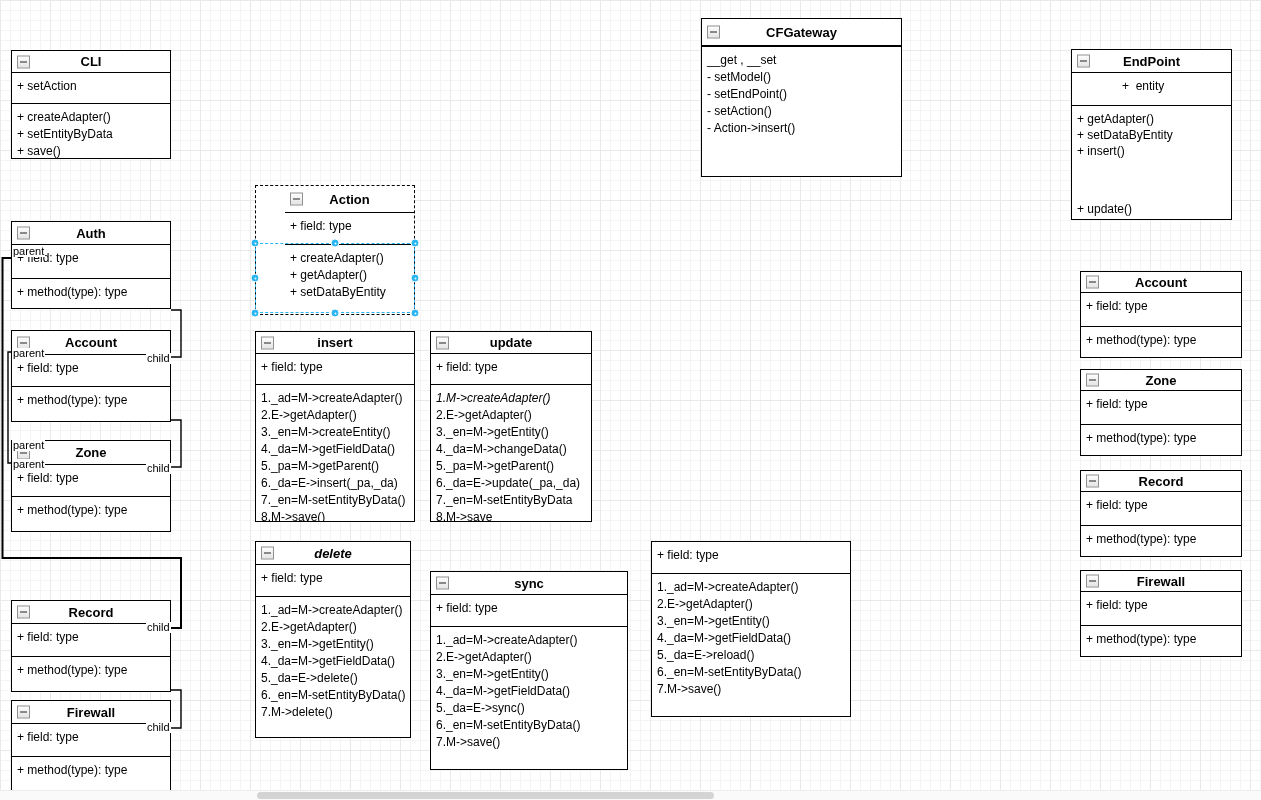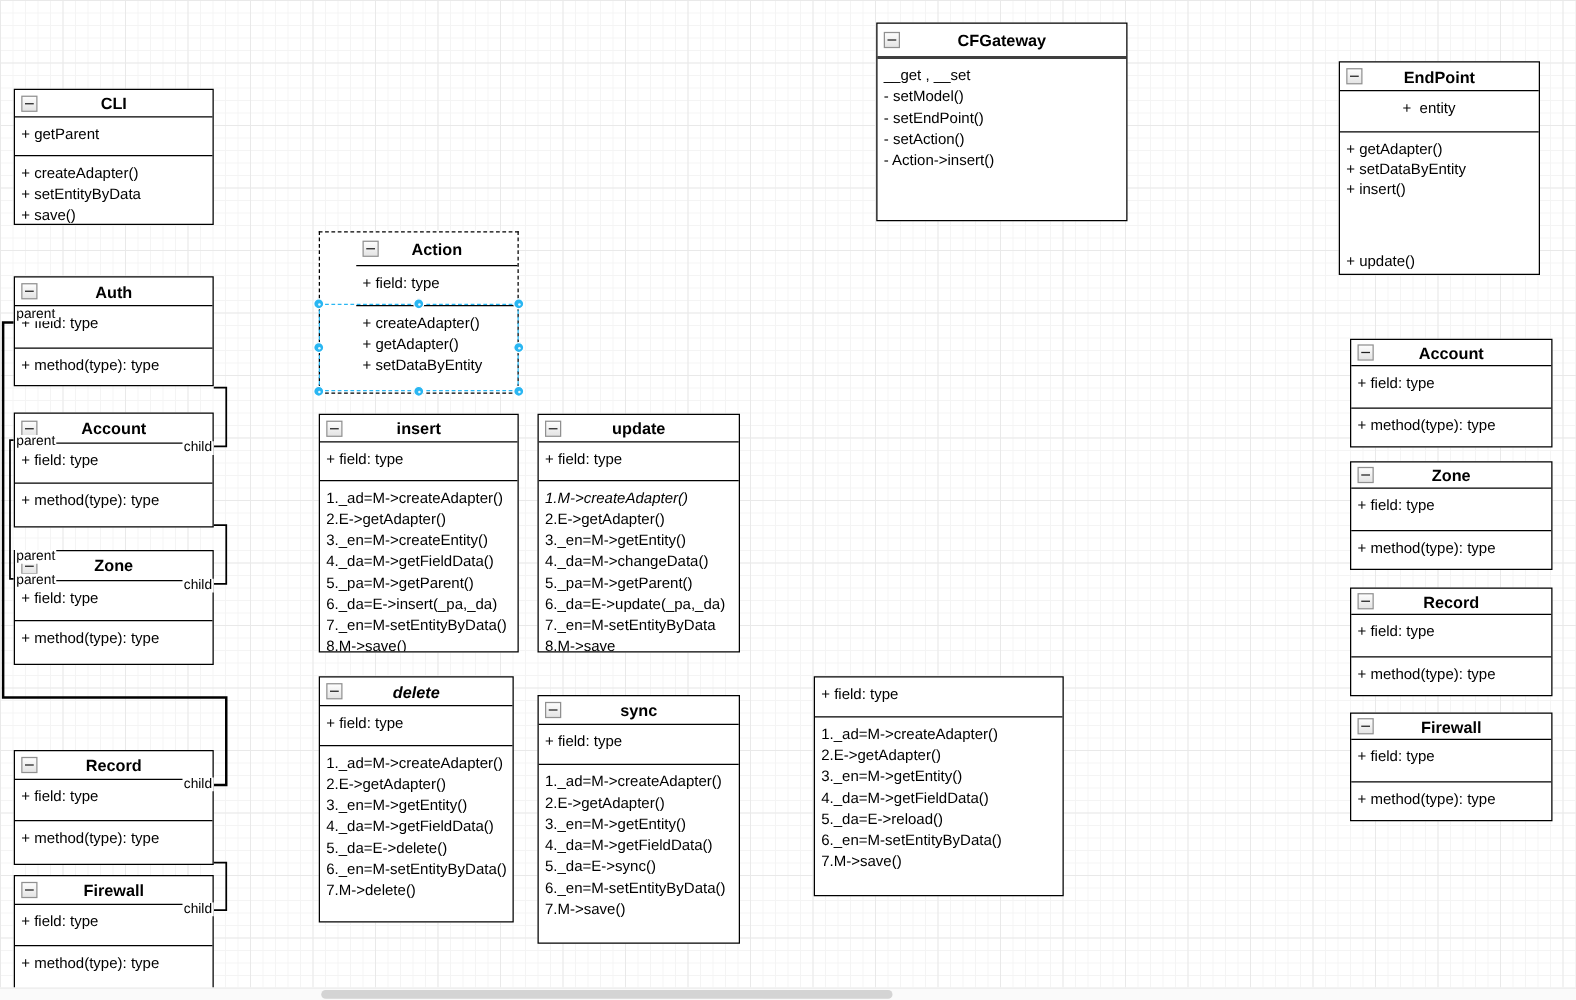--- a/index.html
+++ b/index.html
@@ -71,29 +71,29 @@
 
 <div id="canvas">
   <svg id="edge-layer" xmlns="http://www.w3.org/2000/svg">
       <polyline points="11,258 2.5,258 2.5,558 181,558 181,628 171,628" fill="none" stroke="#000000" stroke-width="2"></polyline>
       <polyline points="11,352 8,352 8,463 11,463" fill="none" stroke="#000000" stroke-width="1.4"></polyline>
       <polyline points="171,310 181,310 181,357 171,357" fill="none" stroke="#000000" stroke-width="1.4"></polyline>
       <polyline points="171,420 181,420 181,467 171,467" fill="none" stroke="#000000" stroke-width="1.4"></polyline>
       <polyline points="171,690 181,690 181,728 171,728" fill="none" stroke="#000000" stroke-width="1.4"></polyline>
     </svg>
   <div id="nodes">
-      <div class="uml" style="left: 11px; top: 50px; width: 160px; margin-top: 21px;">
+      <div class="uml" style="left: 11px; top: 50px; width: 160px;">
         <div class="hdr" style="height: 22px;">
           <span class="collapse">
             <span class="minus"></span>
           </span>
           <span class="ttl">CLI</span>
         </div>
         <div class="sec attrs" style="height: 30px;">
-          <div class="line" style="line-height: 17px;">+ getParent</div>
+          <div class="line" style="line-height: 17px;">+ setAction</div>
         </div>
         <div class="sec methods" style="height: 55px;">
           <div class="line" style="line-height: 17px;">+ createAdapter()</div>
           <div class="line" style="line-height: 17px;">+ setEntityByData</div>
           <div class="line" style="line-height: 17px;">+ save()</div>
         </div>
       </div>
       <div class="uml" style="left: 11px; top: 221px; width: 160px;">
         <div class="hdr" style="height: 23px;">
           <span class="collapse">
@@ -235,21 +235,21 @@
         <div class="sec methods" style="height: 141px;">
           <div class="line" style="line-height: 17px;">1._ad=M-&gt;createAdapter()</div>
           <div class="line" style="line-height: 17px;">2.E-&gt;getAdapter()</div>
           <div class="line" style="line-height: 17px;">3._en=M-&gt;getEntity()</div>
           <div class="line" style="line-height: 17px;">4._da=M-&gt;getFieldData()</div>
           <div class="line" style="line-height: 17px;">5._da=E-&gt;delete()</div>
           <div class="line" style="line-height: 17px;">6._en=M-setEntityByData()</div>
           <div class="line" style="line-height: 17px;">7.M-&gt;delete()</div>
         </div>
       </div>
-      <div class="uml" style="left: 430px; top: 556px; width: 162px;">
+      <div class="uml" style="left: 430px; top: 571px; width: 198px;">
         <div class="hdr" style="height: 23px;">
           <span class="collapse">
             <span class="minus"></span>
           </span>
           <span class="ttl">sync</span>
         </div>
         <div class="sec attrs" style="height: 31px;">
           <div class="line" style="line-height: 17px;">+ field: type</div>
         </div>
         <div class="sec methods" style="height: 143px;">

